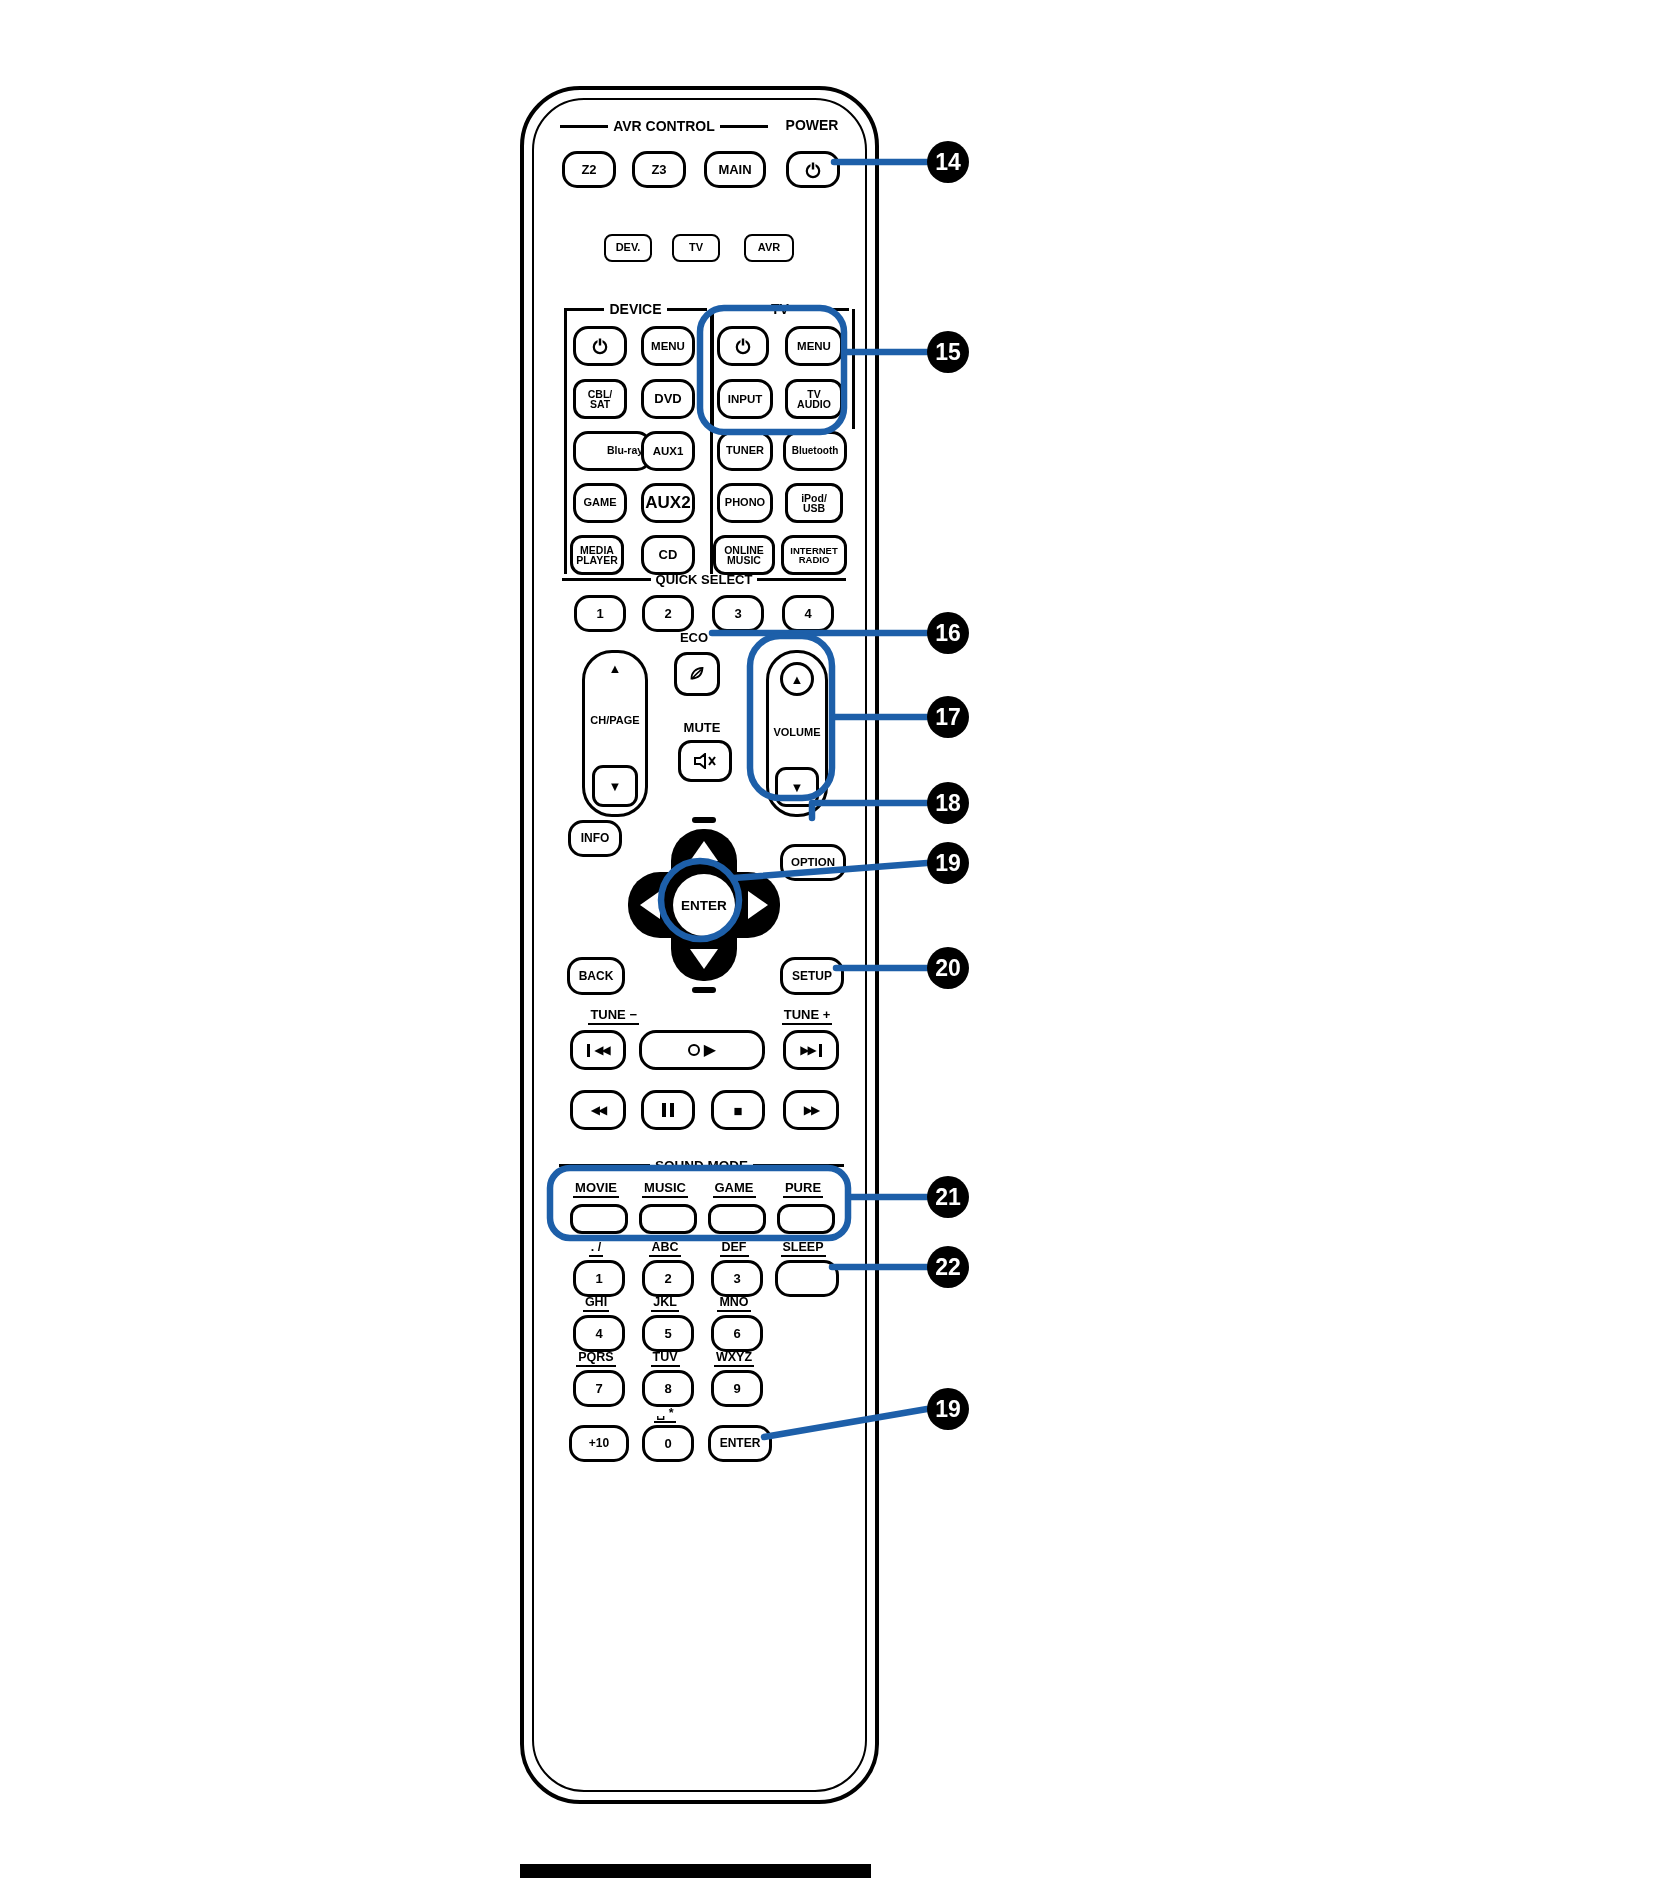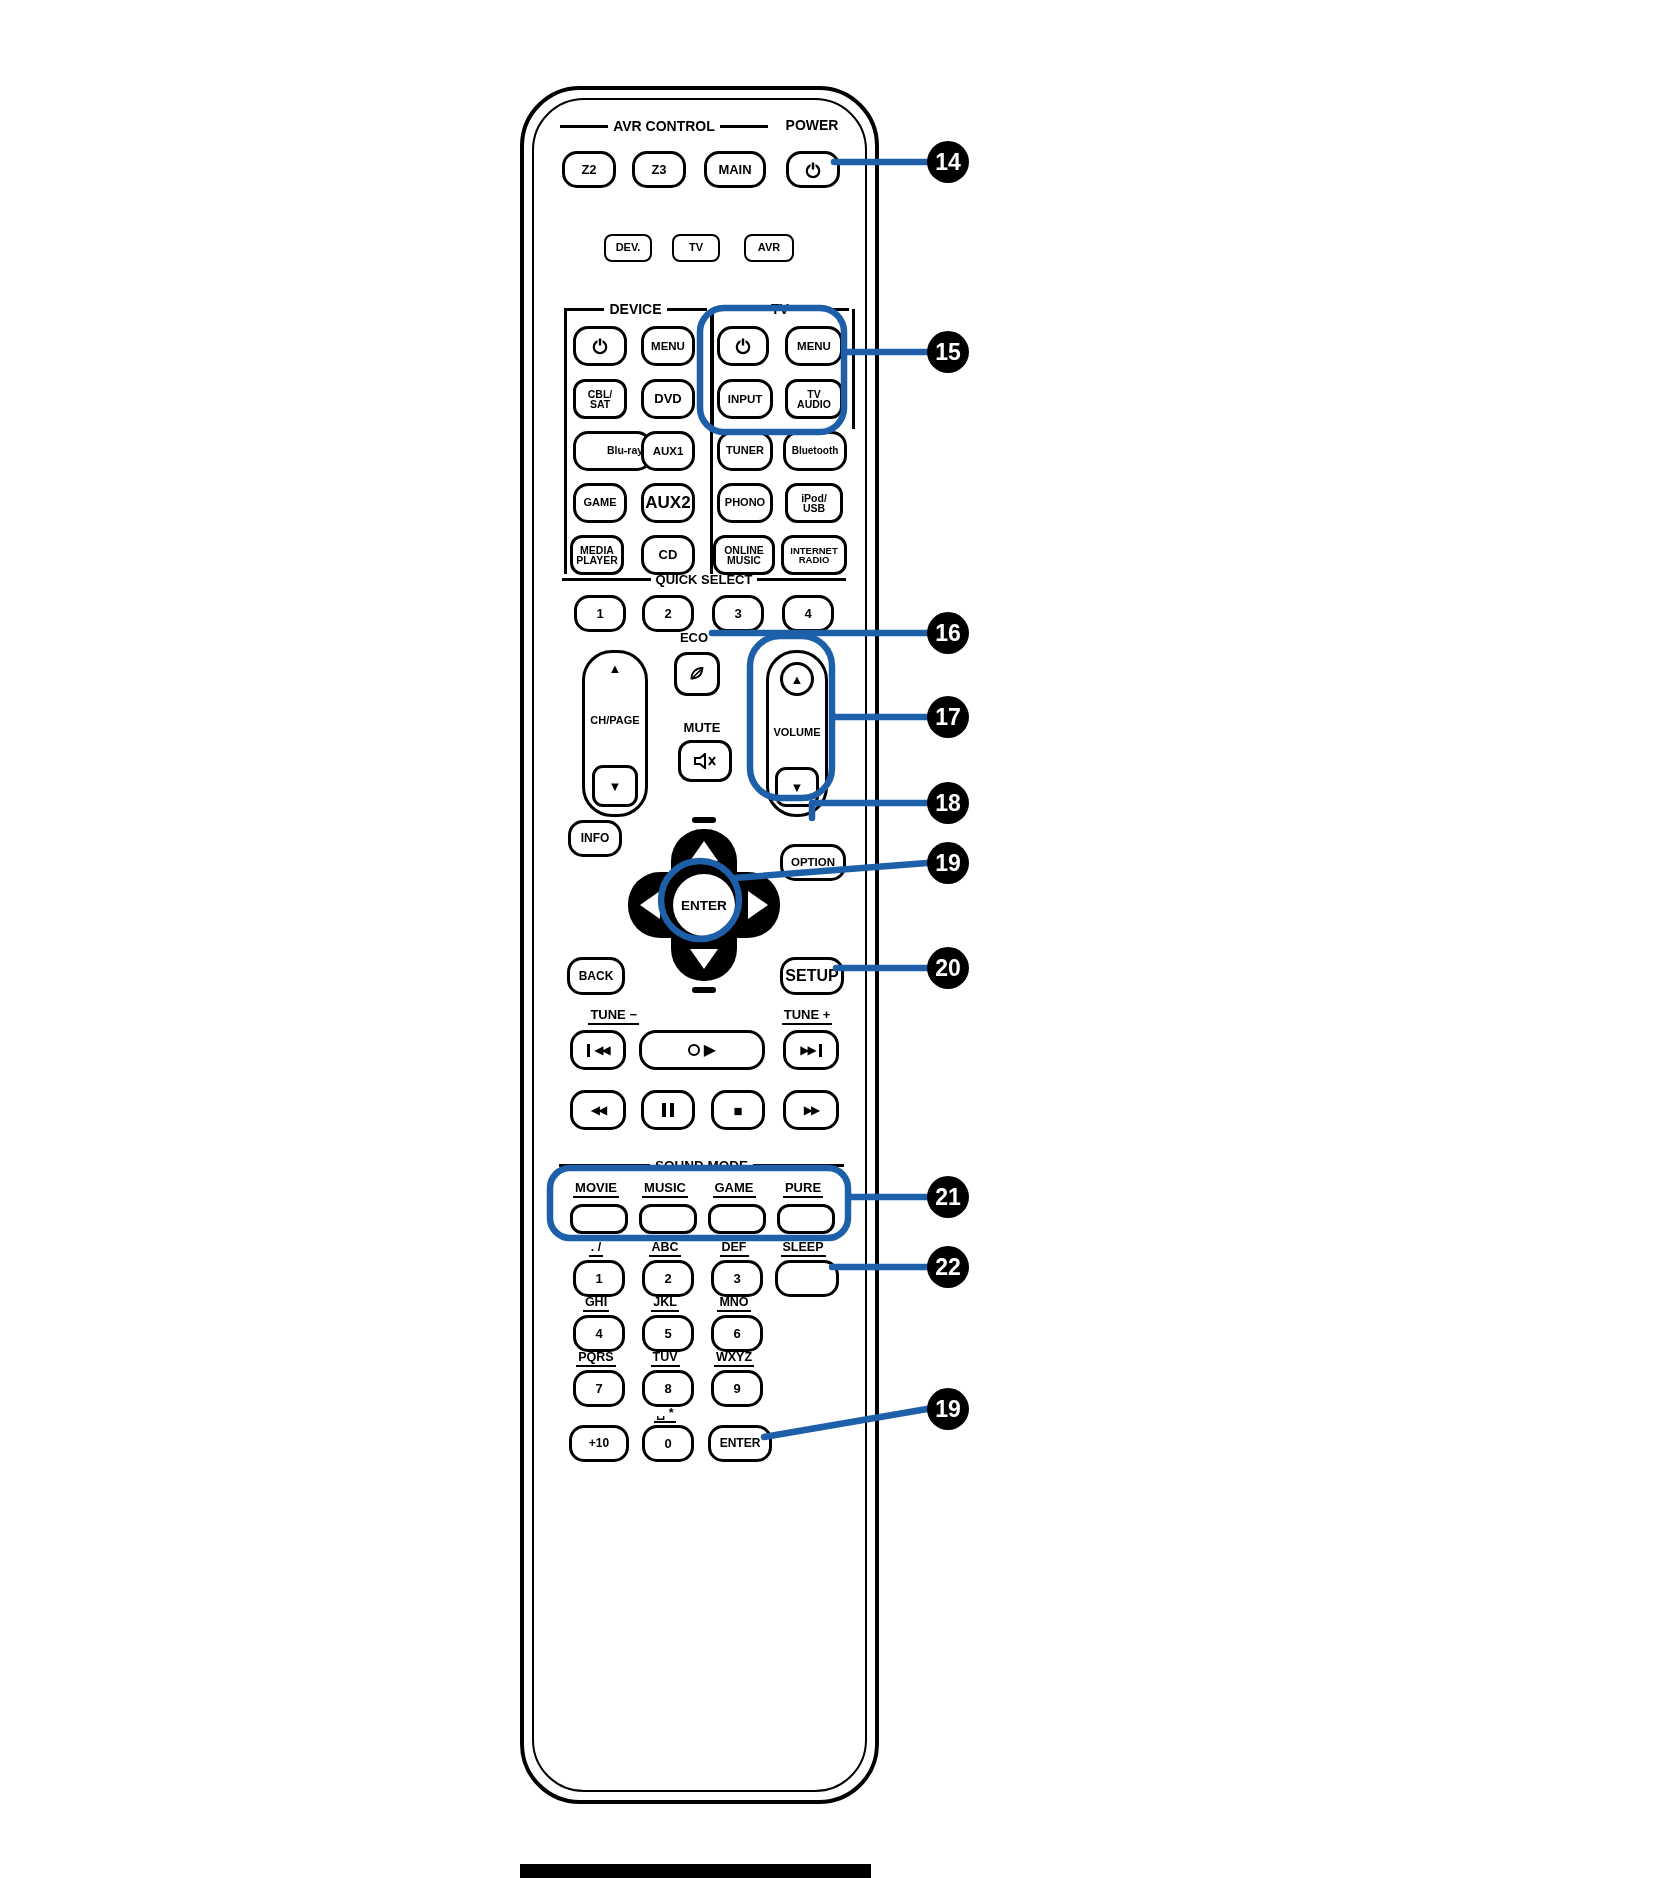--- a/index.html
+++ b/index.html
@@ -181,21 +181,21 @@
       <polygon points="90,154 76,134 104,134" fill="#fff"></polygon>
       <polygon points="26,90 46,76 46,104" fill="#fff"></polygon>
       <polygon points="154,90 134,76 134,104" fill="#fff"></polygon>
       <circle cx="90" cy="90" r="31" fill="#fff"></circle>
     </svg>
   </div>
   <div id="enter-center">ENTER</div>
   <span class="dash" style="left:168px;top:897px;"></span>
 
   <div class="btn" style="left:43px;top:867px;width:52px;height:32px;font-size:12px;">BACK</div>
-  <div class="btn" style="left:256px;top:867px;width:58px;height:32px;font-size:16px;">SETUP</div>
+  <div class="btn" style="left:256px;top:867px;width:58px;height:32px;font-size:12px;">SETUP</div>
 
   <div class="lbl" style="left:53px;top:917px;width:62px;justify-content:flex-end;">
     <span class="u">TUNE −</span>
   </div>
   <div class="lbl" style="left:252px;top:917px;width:62px;">
     <span class="u">TUNE +</span>
   </div>
 
   <div class="btn" style="left:46px;top:940px;width:50px;height:34px;">
     <span class="bar"></span>

